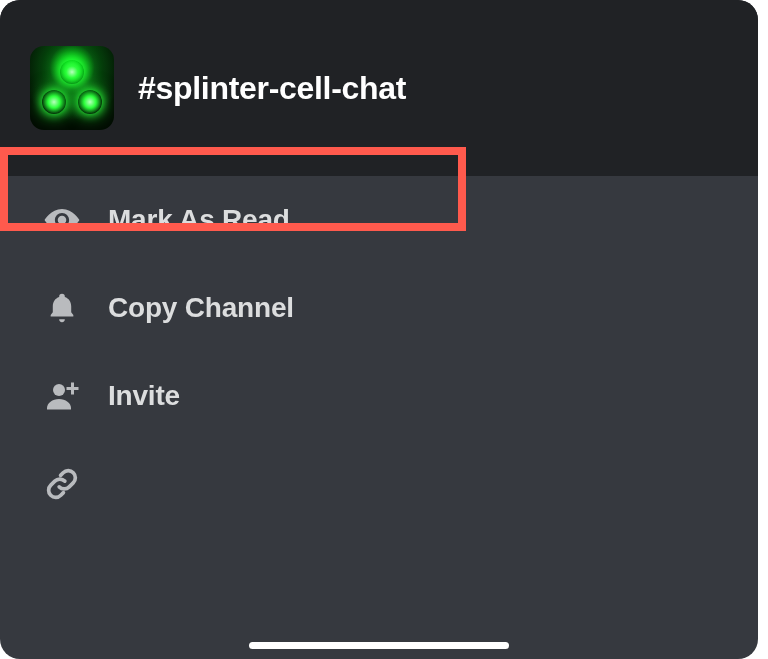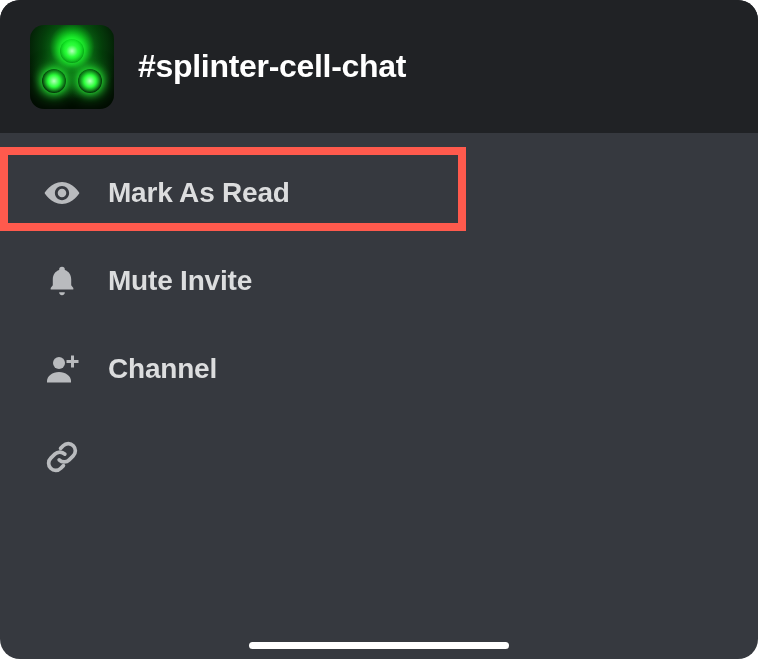--- a/index.html
+++ b/index.html
@@ -12,21 +12,21 @@
     }
     .app {
       width: 758px;
       height: 659px;
       background: #36393f;
       border-radius: 20px;
       overflow: hidden;
       position: relative;
     }
     .header {
-      height: 133px;
+      height: 176px;
       background: #202225;
       display: flex;
       align-items: center;
       padding-left: 30px;
       gap: 24px;
     }
     .server-icon {
       width: 84px;
       height: 84px;
       border-radius: 14px;
@@ -45,21 +45,21 @@
     .server-icon .g1 { top: 14px; left: 30px; }
     .server-icon .g2 { top: 44px; left: 12px; }
     .server-icon .g3 { top: 44px; left: 48px; }
     .channel-title {
       color: #ffffff;
       font-size: 32px;
       font-weight: 700;
       letter-spacing: -0.3px;
     }
     .menu {
-      padding-top: 16px;
+      padding-top: 0;
       position: relative;
     }
     .menu-item {
       display: flex;
       align-items: center;
       height: 88px;
       padding-left: 42px;
       gap: 26px;
       cursor: pointer;
     }
@@ -125,33 +125,33 @@
       </span>
       <span class="label">Mark As Read</span>
     </div>
 
     <div class="menu-item">
       <span class="icon-slot">
         <svg width="34" height="34" viewBox="0 0 24 24" fill="currentColor">
           <path d="M12 2a2 2 0 00-2 2v.3C7.2 5.2 5.5 7.8 5.5 11v4L4 17v1h16v-1l-1.5-2v-4c0-3.2-1.7-5.8-4.5-6.7V4a2 2 0 00-2-2zm-2 18a2 2 0 004 0h-4z"></path>
         </svg>
       </span>
-      <span class="label">Mute Invite</span>
+      <span class="label">Copy Channel</span>
     </div>
 
 
     <div class="menu-item">
       <span class="icon-slot">
         <svg width="36" height="36" viewBox="0 0 24 24" fill="currentColor">
           <circle cx="10" cy="8" r="4"></circle>
           <path d="M2 20c0-3.3 3.6-6 8-6s8 2.7 8 6v1H2v-1z"></path>
           <path d="M18 3h2v3h3v2h-3v3h-2V8h-3V6h3V3z"></path>
         </svg>
       </span>
-      <span class="label">Channel</span>
+      <span class="label">Invite</span>
     </div>
 
     <div class="menu-item">
       <span class="icon-slot">
         <svg width="34" height="34" viewBox="0 0 24 24" fill="none" stroke="currentColor" stroke-width="2.6" stroke-linecap="round">
           <path d="M10 14a5 5 0 007.07 0l2.83-2.83a5 5 0 10-7.07-7.07L11 5.93"></path>
           <path d="M14 10a5 5 0 00-7.07 0L4.1 12.83a5 5 0 107.07 7.07L13 18.07"></path>
         </svg>
       </span>
     </div>

